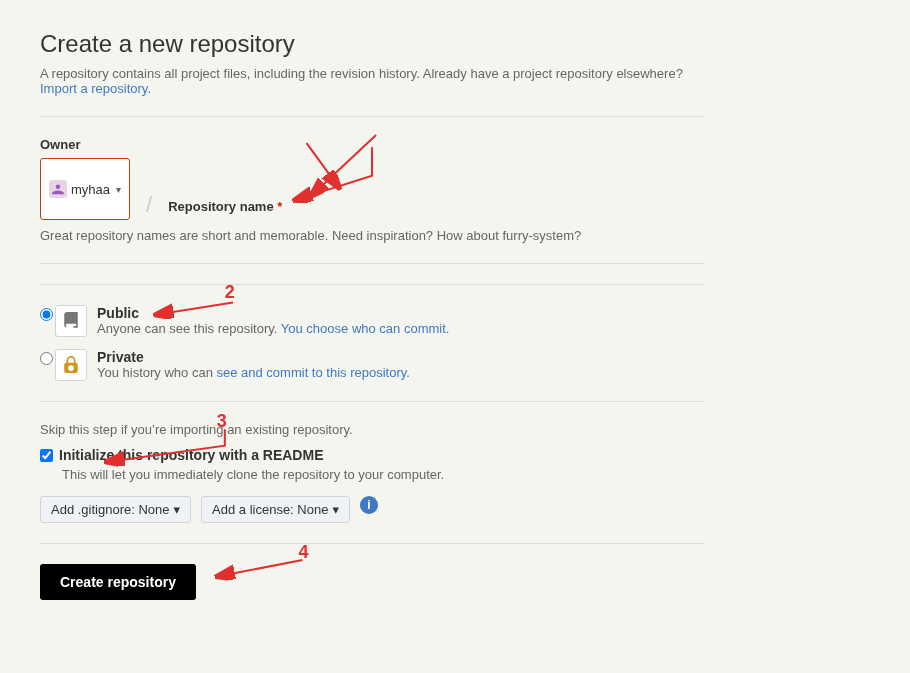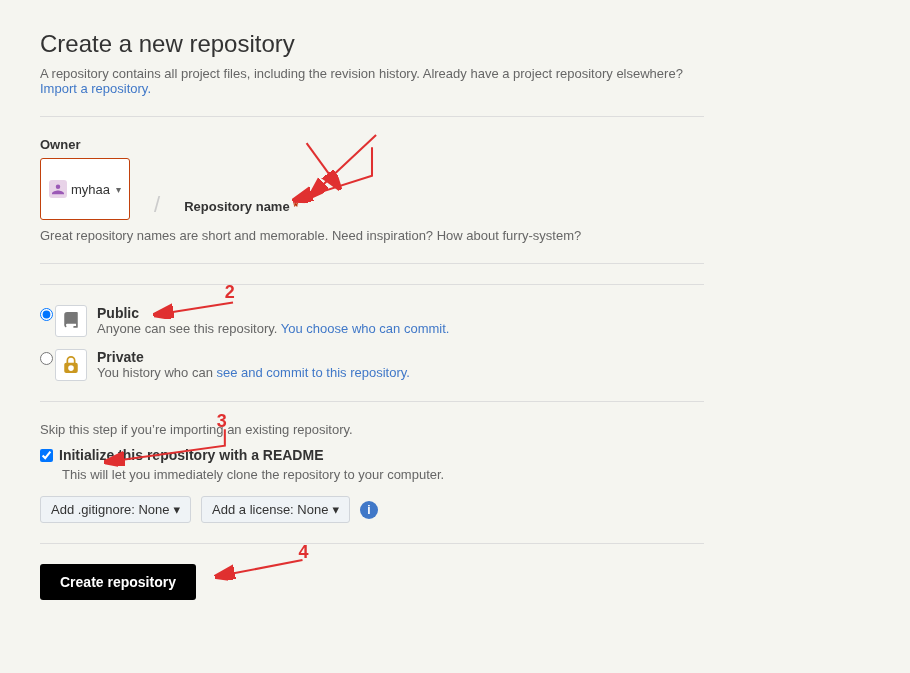--- a/index.html
+++ b/index.html
@@ -30,21 +30,21 @@
       text-decoration: none;
     }
     hr {
       border: none;
       border-top: 1px solid #ddd;
       margin: 20px 0;
     }
     .form-row {
       display: flex;
       align-items: flex-end;
-      gap: 24px;
+      gap: 16px;
       margin-bottom: 8px;
     }
     .field-group {
       display: flex;
       flex-direction: column;
     }
     .field-label {
       font-size: 13px;
       font-weight: 600;
       margin-bottom: 6px;
@@ -210,21 +210,21 @@
       color: #333;
     }
     .checkbox-desc {
       font-size: 13px;
       color: #666;
       margin-left: 22px;
       margin-bottom: 14px;
     }
     .dropdowns-row {
       display: flex;
-      align-items: center;
+      align-items: flex-start;
       gap: 10px;
       margin-bottom: 20px;
     }
     .dropdown-btn {
       display: flex;
       align-items: center;
       gap: 4px;
       border: 1px solid #d1d5da;
       border-radius: 3px;
       background: #eff3f6;

